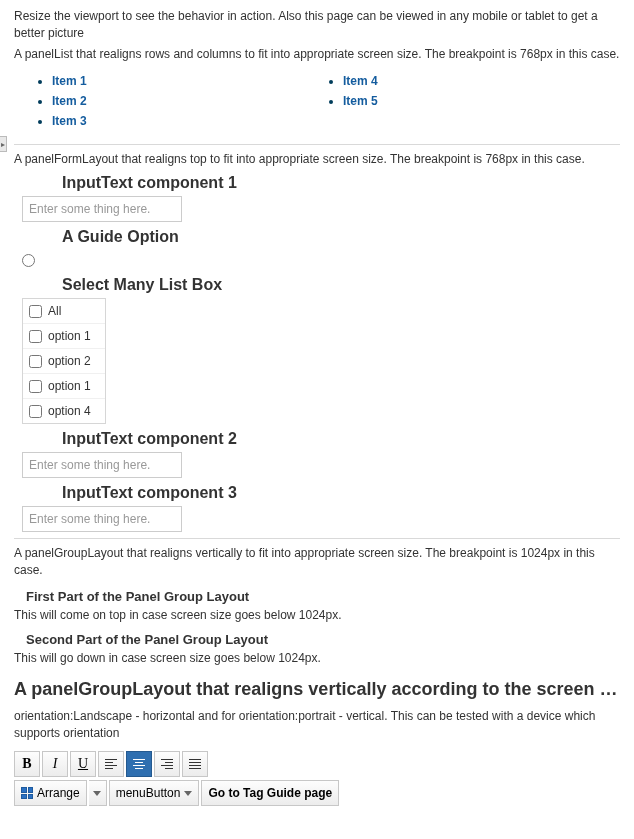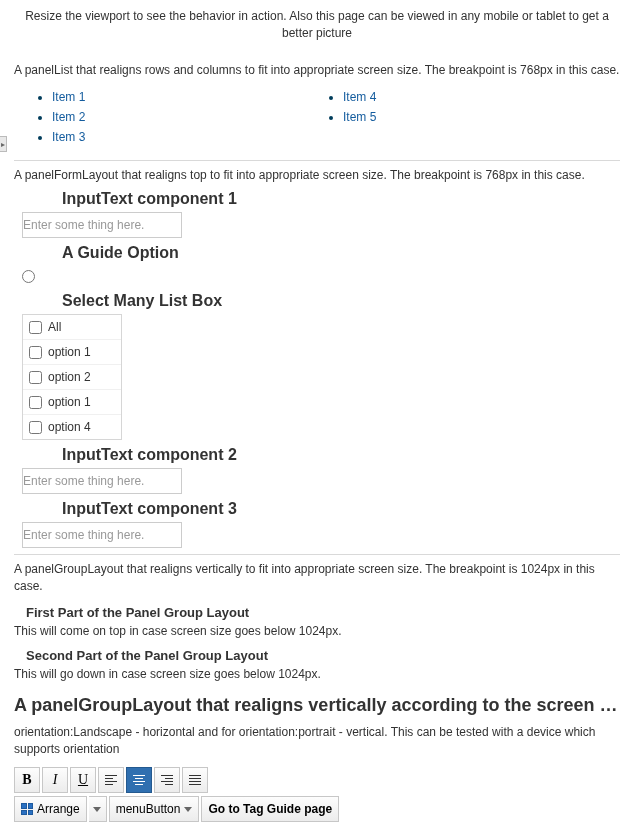--- a/index.html
+++ b/index.html
@@ -1,30 +1,30 @@
 <!DOCTYPE html>
 <html><head>
 <meta charset="utf-8">
 <style>
 * { box-sizing: border-box; margin: 0; padding: 0; }
 body { font-family: Arial, Helvetica, sans-serif; font-size: 12px; color: #333; padding: 8px 14px; width: 634px; }
-.instr { margin-bottom: 20px; line-height: 1.4; text-align: center; }
+.instr { margin-bottom: 4px; line-height: 1.4; }
 .section-desc { margin: 4px 0 6px; line-height: 1.4; }
 hr.sep { border: none; border-top: 1px solid #d9d9d9; margin: 6px 0; }
-.panel-list { display: flex; padding-left: 24px; margin: 6px 0 10px; }
+.panel-list { display: flex; padding-left: 24px; margin: 6px 0 10px; font-weight: bold; }
 .panel-list ul { list-style: disc; padding-left: 14px; }
 .panel-list .col { width: 310px; }
 .panel-list li { margin: 6px 0; color: #003d5b; }
 .panel-list a { color: #145c9e; text-decoration: none; }
 .form-row { margin: 6px 0 6px 8px; }
 .fld-label { font-weight: bold; font-size: 16px; display: block; margin-bottom: 4px; margin-left: 40px; }
-.txt { width: 160px; height: 26px; padding: 4px 0; border: 1px solid #ccc; font-size: 12px; color: #888; }
+.txt { width: 160px; height: 26px; padding: 4px 6px; border: 1px solid #ccc; font-size: 12px; color: #888; }
 .txt::placeholder { color: #999; }
 .radio { margin-top: 4px; }
-.listbox { border: 1px solid #d6d6d6; width: 100px; margin-top: 2px; }
+.listbox { border: 1px solid #d6d6d6; width: 84px; margin-top: 2px; }
 .listbox .opt { padding: 5px 6px; border-bottom: 1px solid #f0f0f0; display: flex; align-items: center; gap: 6px; }
 .listbox .opt:last-child { border-bottom: none; }
 .listbox input[type=checkbox] { width: 13px; height: 13px; }
 h2.pgl { font-size: 13px; font-weight: bold; margin: 10px 12px 4px; }
 .pgl-desc { font-size: 12px; margin-bottom: 6px; }
 h2.orient { font-size: 18px; font-weight: bold; margin: 14px 0 8px; white-space: nowrap; overflow: hidden; text-overflow: ellipsis; }
 .toolbar { margin-top: 10px; }
 .tb-row { display: flex; gap: 2px; margin-bottom: 3px; }
 .tb-btn { height: 26px; min-width: 26px; border: 1px solid #c7c7c7; background: linear-gradient(#fdfdfd,#ececec); display: inline-flex; align-items: center; justify-content: center; font-size: 12px; cursor: pointer; padding: 0 4px; }
 .tb-btn.active { background: #2f6fb0; color: #fff; border-color: #24598f; }

